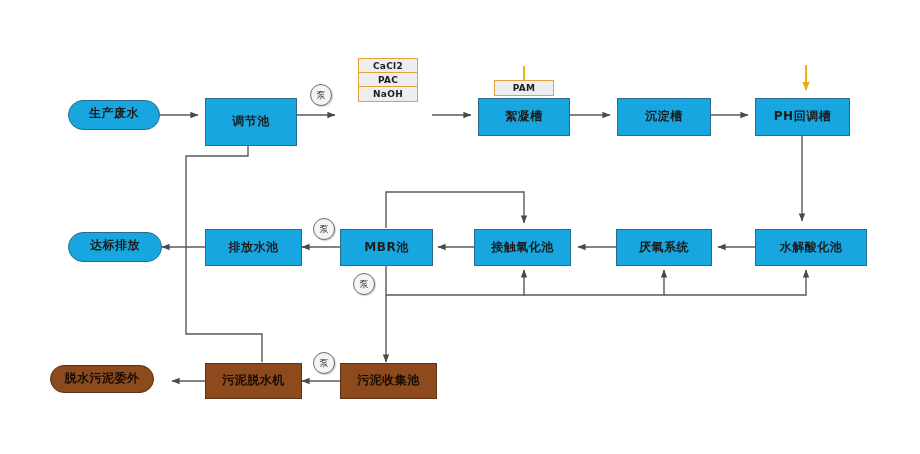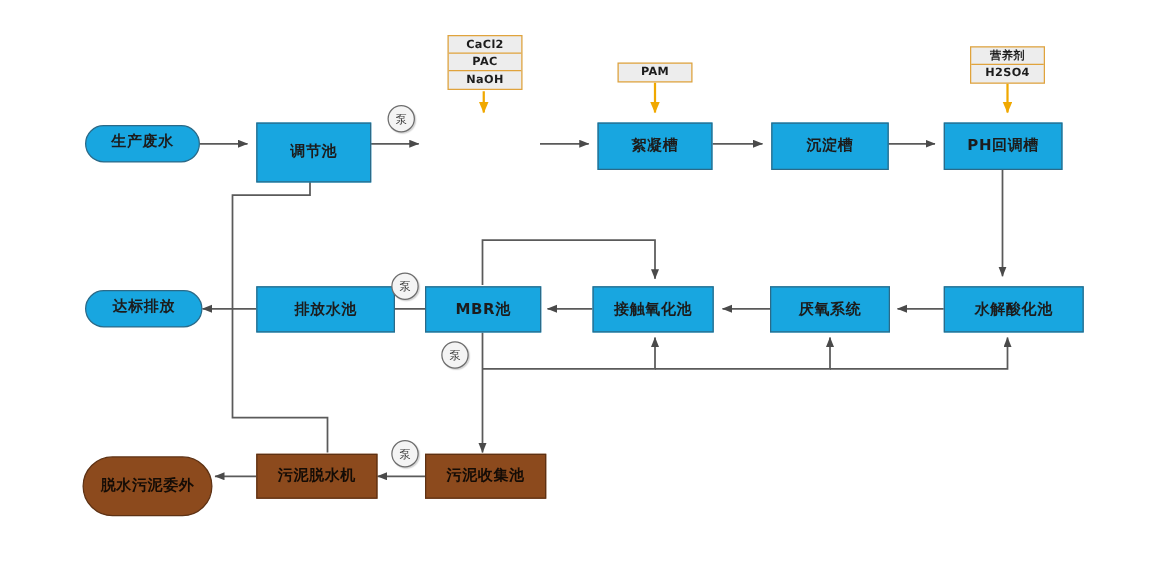--- a/index.html
+++ b/index.html
@@ -68,20 +68,21 @@
     font-size: 12px;
     font-weight: bold;
     letter-spacing: 0.5px;
   }
   .chem {
     position: absolute;
     box-sizing: border-box;
     border: 1px solid #E0A33C;
     background: #EDEDED;
     z-index: 3;
+    margin-top: 30px;
   }
   .chem .chem-line {
     box-sizing: border-box;
     height: 14px;
     display: flex;
     align-items: center;
     justify-content: center;
     font-size: 9px;
     font-weight: bold;
     color: #1c1c1c;
@@ -166,50 +167,46 @@
 
 
   <div class="node proc" style="left:478px; top:98px;  width:92px;  height:38px;">絮凝槽</div>
 
   <div class="node proc" style="left:617px; top:98px;  width:94px;  height:38px;">沉淀槽</div>
 
   <div class="node proc" style="left:755px; top:98px;  width:95px;  height:38px;">PH回调槽</div>
 
   <div class="node term-blue" style="left:68px;  top:232px; width:94px;  height:30px;">达标排放</div>
 
-  <div class="node proc" style="left:205px; top:229px; width:111px;  height:37px;">排放水池</div>
+  <div class="node proc" style="left:205px; top:229px; width:97px;  height:37px;">排放水池</div>
 
   <div class="node proc" style="left:340px; top:229px; width:93px;  height:37px;">MBR池</div>
 
   <div class="node proc" style="left:474px; top:229px; width:97px;  height:37px;">接触氧化池</div>
 
   <div class="node proc" style="left:616px; top:229px; width:96px;  height:37px;text-align:center;">厌氧系统</div>
 
   <div class="node proc" style="left:755px; top:229px; width:112px;  height:37px;text-align:right;">水解酸化池</div>
 
-  <div class="node term-brown" style="left:66px;  top:365px; width:104px; height:48px;">脱水污泥委外</div>
+  <div class="node term-brown" style="left:50px;  top:365px; width:104px; height:28px;">脱水污泥委外</div>
 
   <div class="node sludge" style="left:205px; top:363px; width:97px;  height:36px;">污泥脱水机</div>
 
   <div class="node sludge" style="left:340px; top:363px; width:97px;  height:36px;">污泥收集池</div>
 
   <div class="chem" style="left:358px; top:28px; width:60px;">
     <div class="chem-line">CaCl2</div>
     <div class="chem-line">PAC</div>
     <div class="chem-line">NaOH</div>
   </div>
 
   <div class="chem" style="left:494px; top:50px; width:60px;">
     <div class="chem-line">PAM</div>
   </div>
 
-  <div class="chem" style="left:776px; top:37px; width:60px;">
-    <div class="chem-line">营养剂</div>
-    <div class="chem-line">H2SO4</div>
-  </div>
 
   <div class="pump" style="left:310px; top:84px;">泵</div>
 
   <div class="pump" style="left:313px; top:218px;">泵</div>
 
   <div class="pump" style="left:353px; top:273px;">泵</div>
 
   <div class="pump" style="left:313px; top:352px;">泵</div>
 
 </div>

